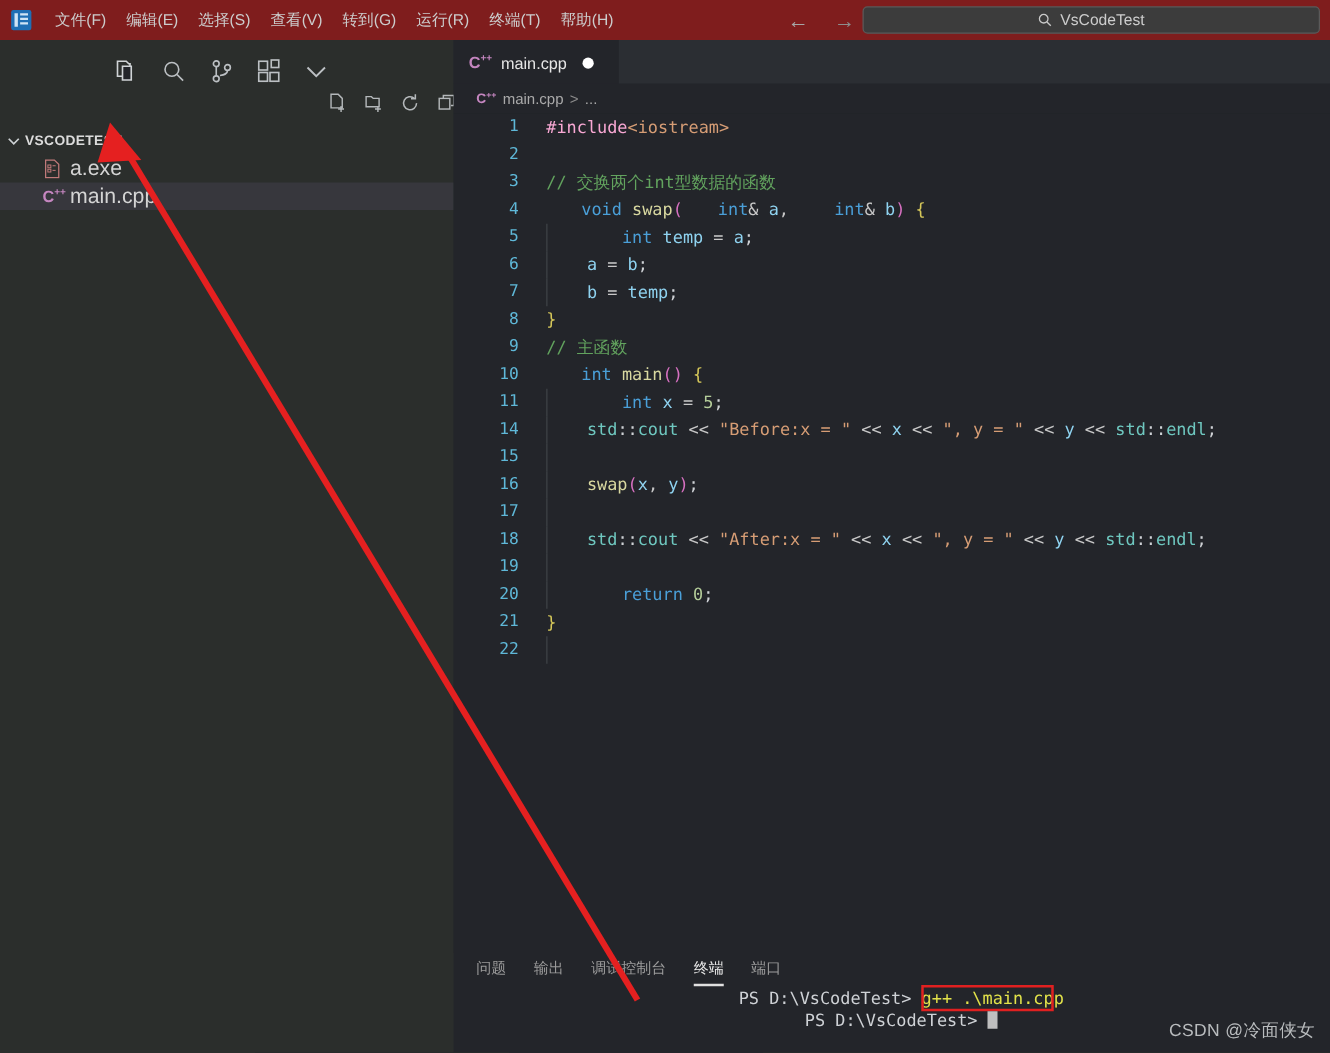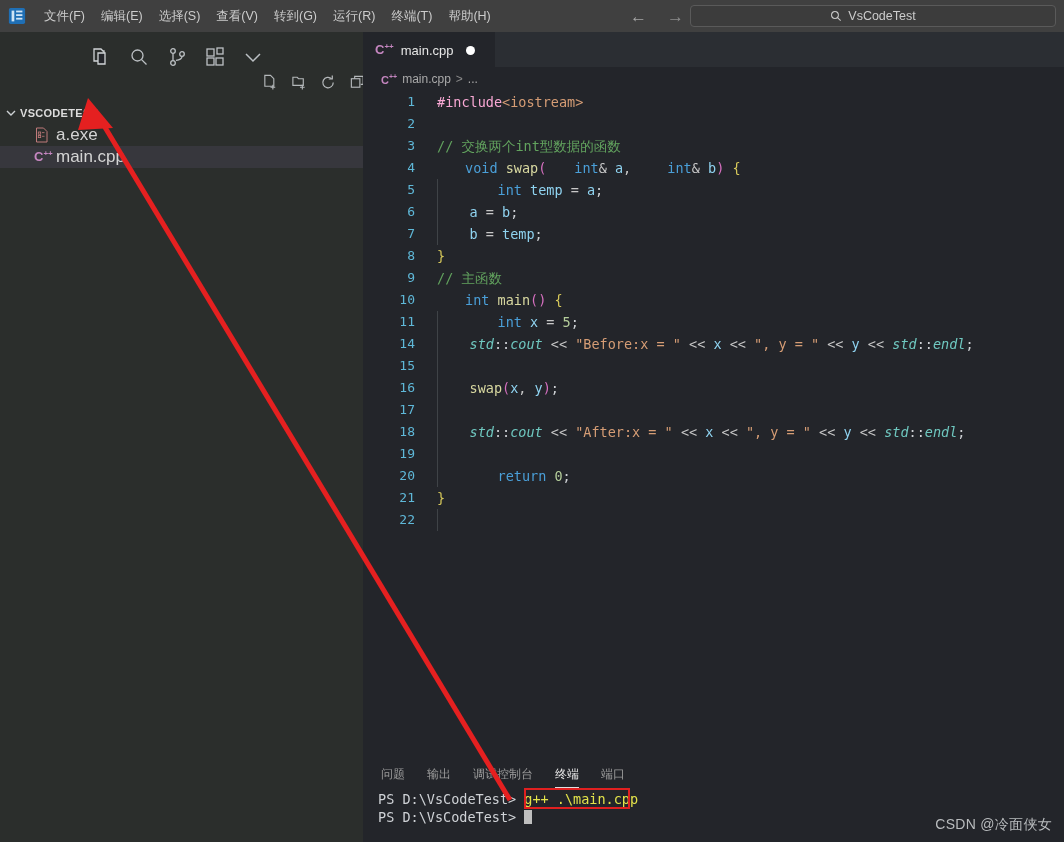--- a/index.html
+++ b/index.html
@@ -7,21 +7,21 @@
     width: 1064px; height: 842px;
     background: #2c2f2d;
     font-family: "Liberation Sans", sans-serif;
     overflow: hidden;
   }
   #root { position: relative; width: 1064px; height: 842px; background: #2b2e2c; }
 
   
   .titlebar {
     position: absolute; left: 0; top: 0; width: 1064px; height: 32px;
-    background: #404040; display: flex; align-items: center;
+    background: #7f1d1d; display: flex; align-items: center;
   }
   .vslogo { width: 18px; height: 18px; margin-left: 8px; margin-right: 10px; flex: none; }
   .menu { display: flex; align-items: center; gap: 0px; }
   .menu-item {
     color: #cccccc; font-size: 12.5px; padding: 4px 8px; white-space: nowrap; cursor: default;
   }
   .navarrows { position: absolute; left: 630px; top: 0; height: 32px; display: flex; align-items: center; gap: 20px; }
   .navarrow { color: #a6a6a6; font-size: 17px; line-height: 1; }
   .navarrow.dim { color: #8d8d8d; }
   .searchbox {
@@ -107,36 +107,36 @@
   .fn  { color: #d8d8a0; }  
   .var { color: #8fd3f0; }  
   .num { color: #b4cd9a; }  
   .str { color: #d69d75; }  
   .pre { color: #f9a8d4; }  
   .inc { color: #d69d75; text-align: center; }  
   .br  { color: #d6c85a; }  
   .par { color: #d670c0; }  
   .op  { color: #c8c8c8; }  
   .pl  { color: #cfd2d6; }  
-  .ns  { color: #6fc8c0; font-style: italic; }  
+  .ns  { color: #6fc8c0; }  
 
   
   .panel { position: absolute; left: 363px; top: 762px; width: 701px; height: 80px; background: #23252a; }
   .panel-tabs {
     position: absolute; left: 0; top: 0; width: 701px; height: 28px;
     display: flex; align-items: center; gap: 22px; padding-left: 18px;
   }
   .ptab { color: #9b9b9b; font-size: 12px; position: relative; padding-bottom: 4px; }
   .ptab.active { color: #e7e7e7; }
   .ptab.active::after {
     content: ""; position: absolute; left: 0; right: 0; bottom: -2px; height: 1.5px; background: #e0e0e0;
   }
   .term-body {
     position: absolute; left: 0; top: 28px; width: 701px; height: 52px;
-    font-family: "DejaVu Sans Mono", monospace; font-size: 13.5px; padding-left: 15px;
+    font-family: "DejaVu Sans Mono", monospace; font-size: 13.5px; padding-left: 15px; text-align: center;
   }
   .term-line { height: 18px; line-height: 18px; white-space: pre; color: #cfd2d6; position: relative; }
   .cmd-hl { color: #e3e34a; }
   .term-cursor {
     display: inline-block; width: 8px; height: 14px; background: #bfbfbf; vertical-align: -2px;
   }
   .red-box {
     position: absolute; left: 0px; top: -2px; width: 106px; height: 21px;
     border: 2px solid #e02020; pointer-events: none;
   }

